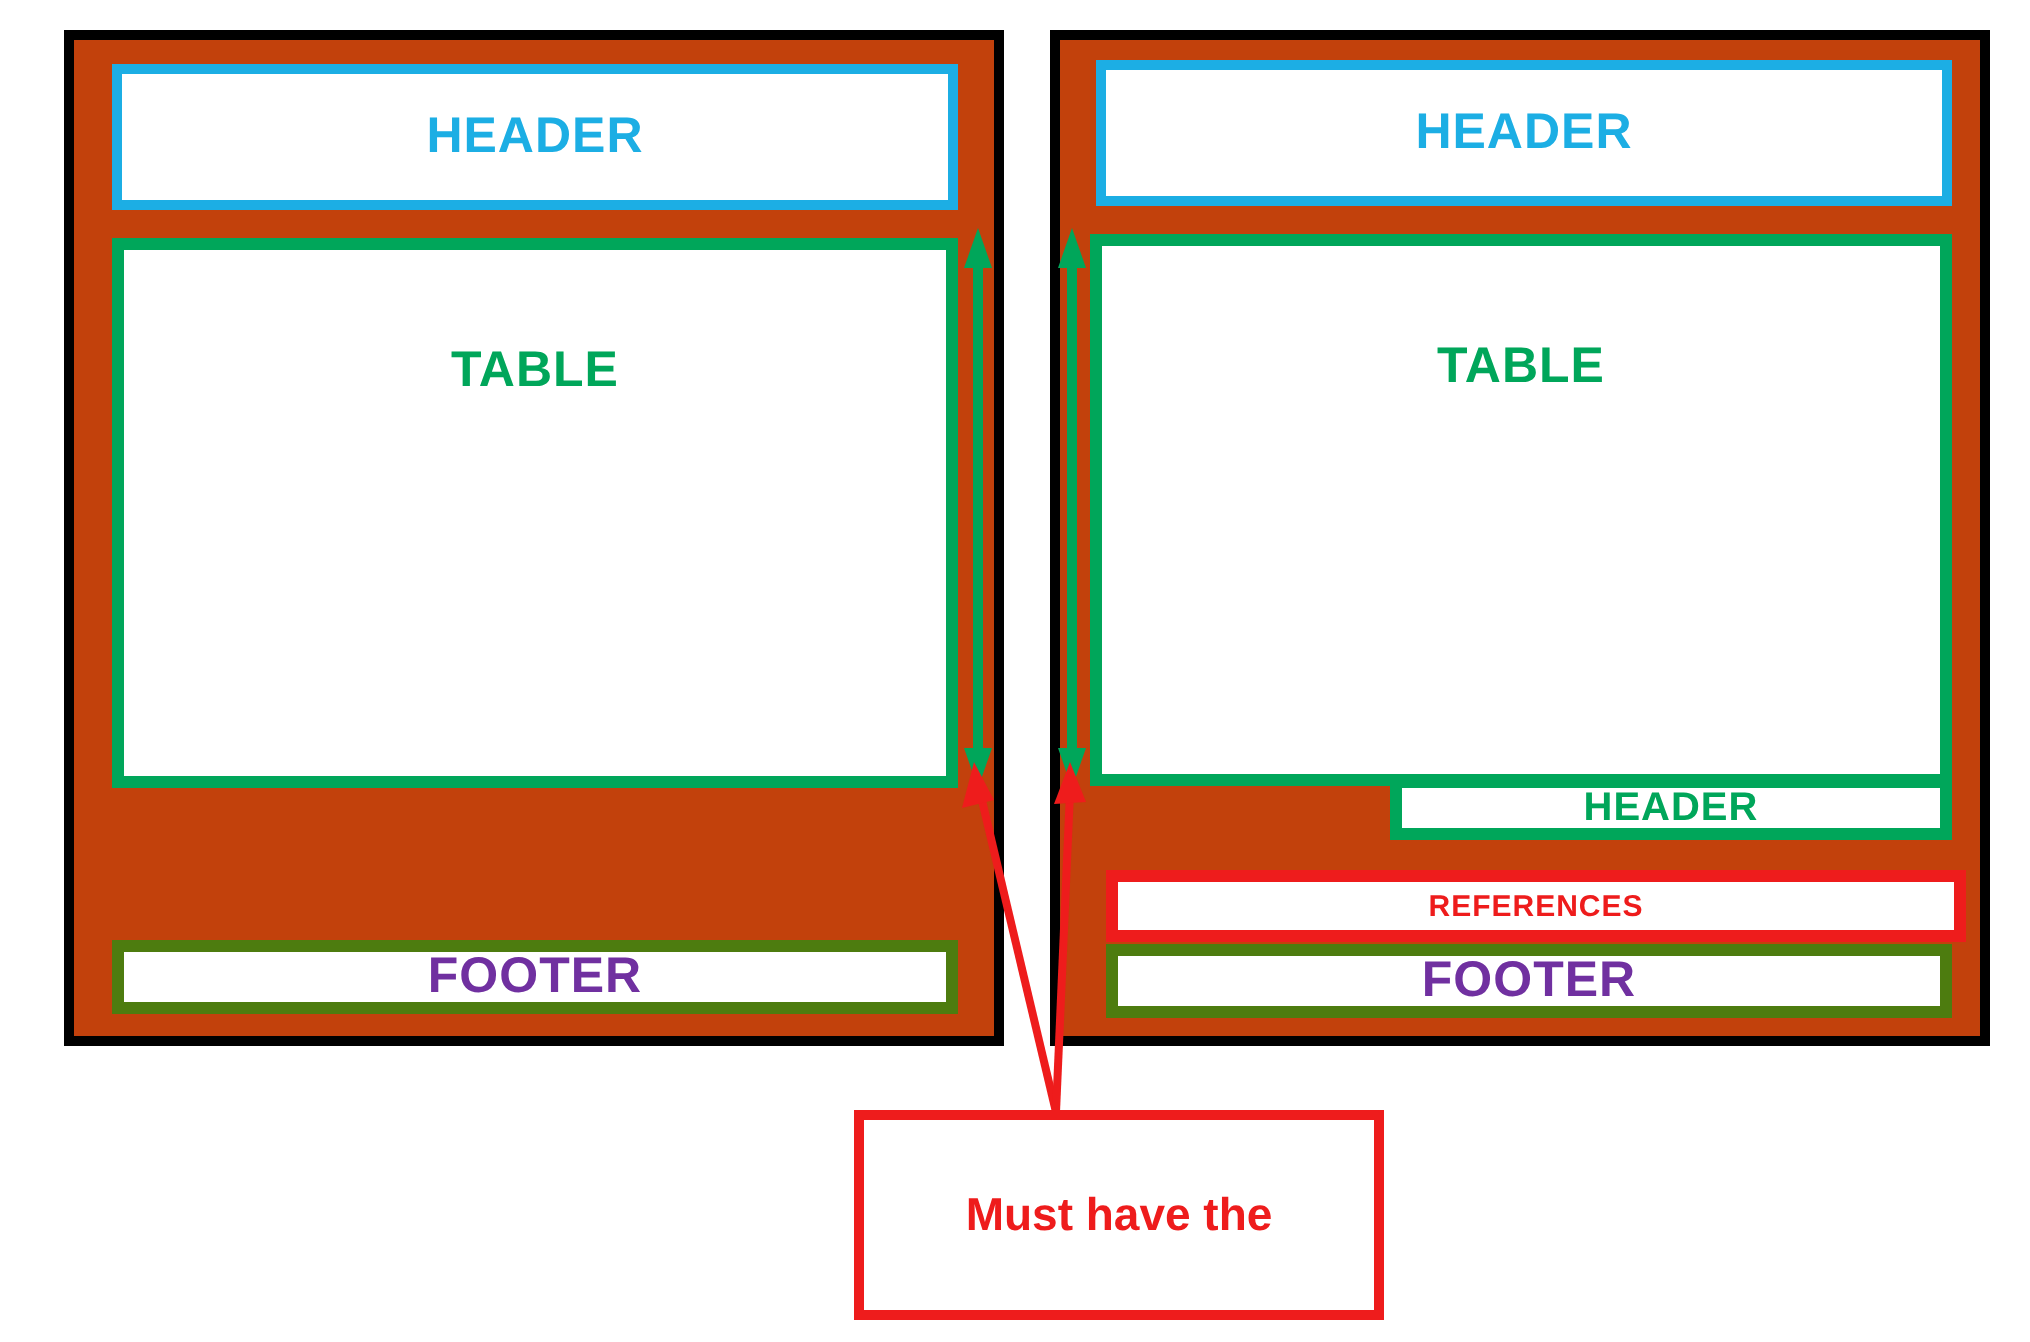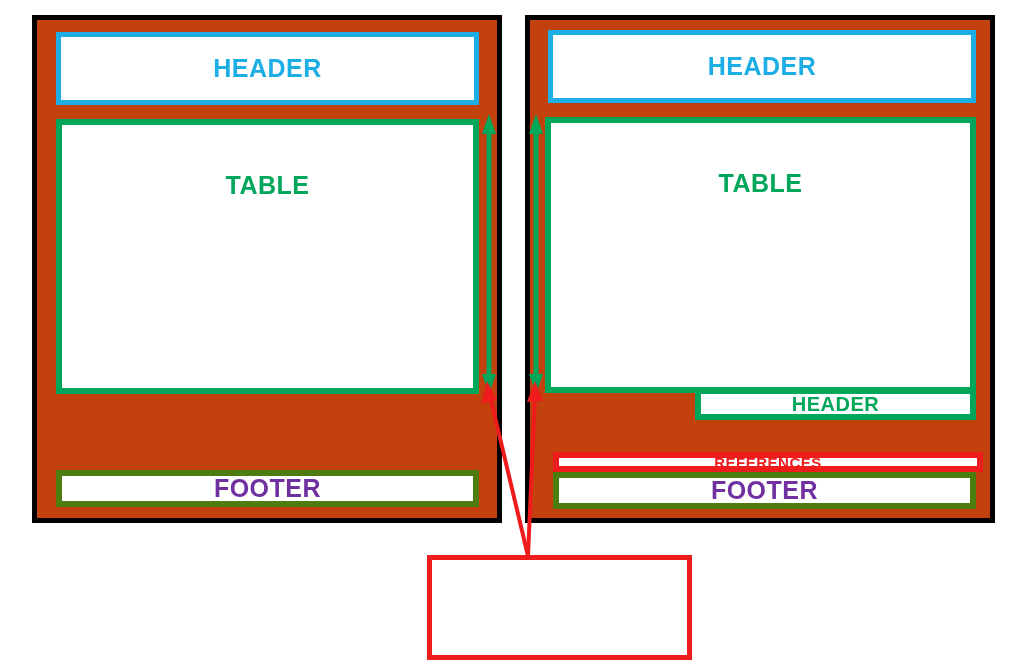--- a/index.html
+++ b/index.html
@@ -111,21 +111,21 @@
     </div>
 
     <div class="box box-table" style="left:15px; top:97px; width:431px; height:276px;">
       <span>TABLE</span>
     </div>
 
     <div class="box box-total" style="left:165px; top:368px; width:281px; height:32px;">
       <span>HEADER</span>
     </div>
 
-    <div class="box box-references" style="left:23px; top:432px; width:430px; height:20px;">
+    <div class="box box-references" style="left:23px; top:415px; width:430px; height:36px;">
       <span>REFERENCES</span>
     </div>
 
     <div class="box box-footer" style="left:23px; top:452px; width:423px; height:37px;">
       <span>FOOTER</span>
     </div>
   </div>
 
   <svg class="svg-layer" viewBox="0 0 1015 671" xmlns="http://www.w3.org/2000/svg">
 
@@ -146,15 +146,16 @@
       <polygon points="487,381 481,404 497,400" fill="#EE1C1C"></polygon>
     </g>
 
     <g>
       <line x1="528" y1="556" x2="535" y2="396" stroke="#EE1C1C" stroke-width="4"></line>
       <polygon points="535,381 527,402 543,401" fill="#EE1C1C"></polygon>
     </g>
   </svg>
 
   <div class="note-box" style="left:427px; top:555px; width:265px; height:105px;">
+    <span>Must have the</span>
   </div>
 
 </div>
 
 </body></html>

